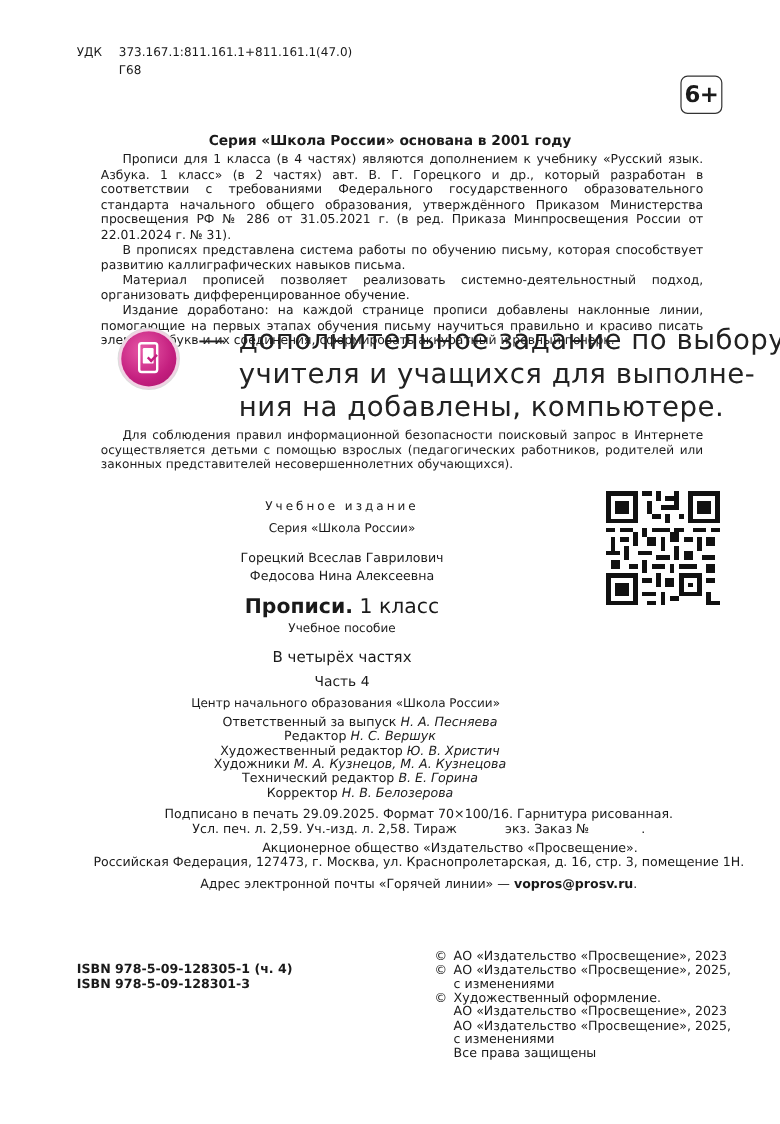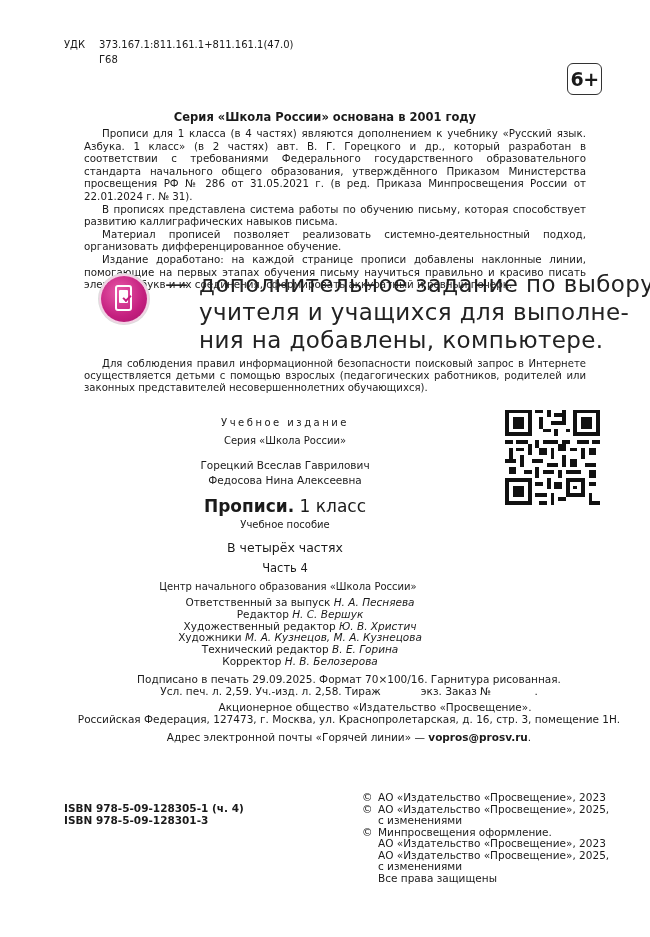--- a/index.html
+++ b/index.html
@@ -230,21 +230,21 @@
   <div class="row">
       <span class="sym">©</span>
       <span>АО «Издательство «Просвещение», 2025,</span>
     </div>
   <div class="row">
       <span class="sym"></span>
       <span>с изменениями</span>
     </div>
   <div class="row">
       <span class="sym">©</span>
-      <span>Минпросвещения оформление.</span>
+      <span>Художественный оформление.</span>
     </div>
   <div class="row">
       <span class="sym"></span>
       <span>АО «Издательство «Просвещение», 2023</span>
     </div>
   <div class="row">
       <span class="sym"></span>
       <span>АО «Издательство «Просвещение», 2025,</span>
     </div>
   <div class="row">

